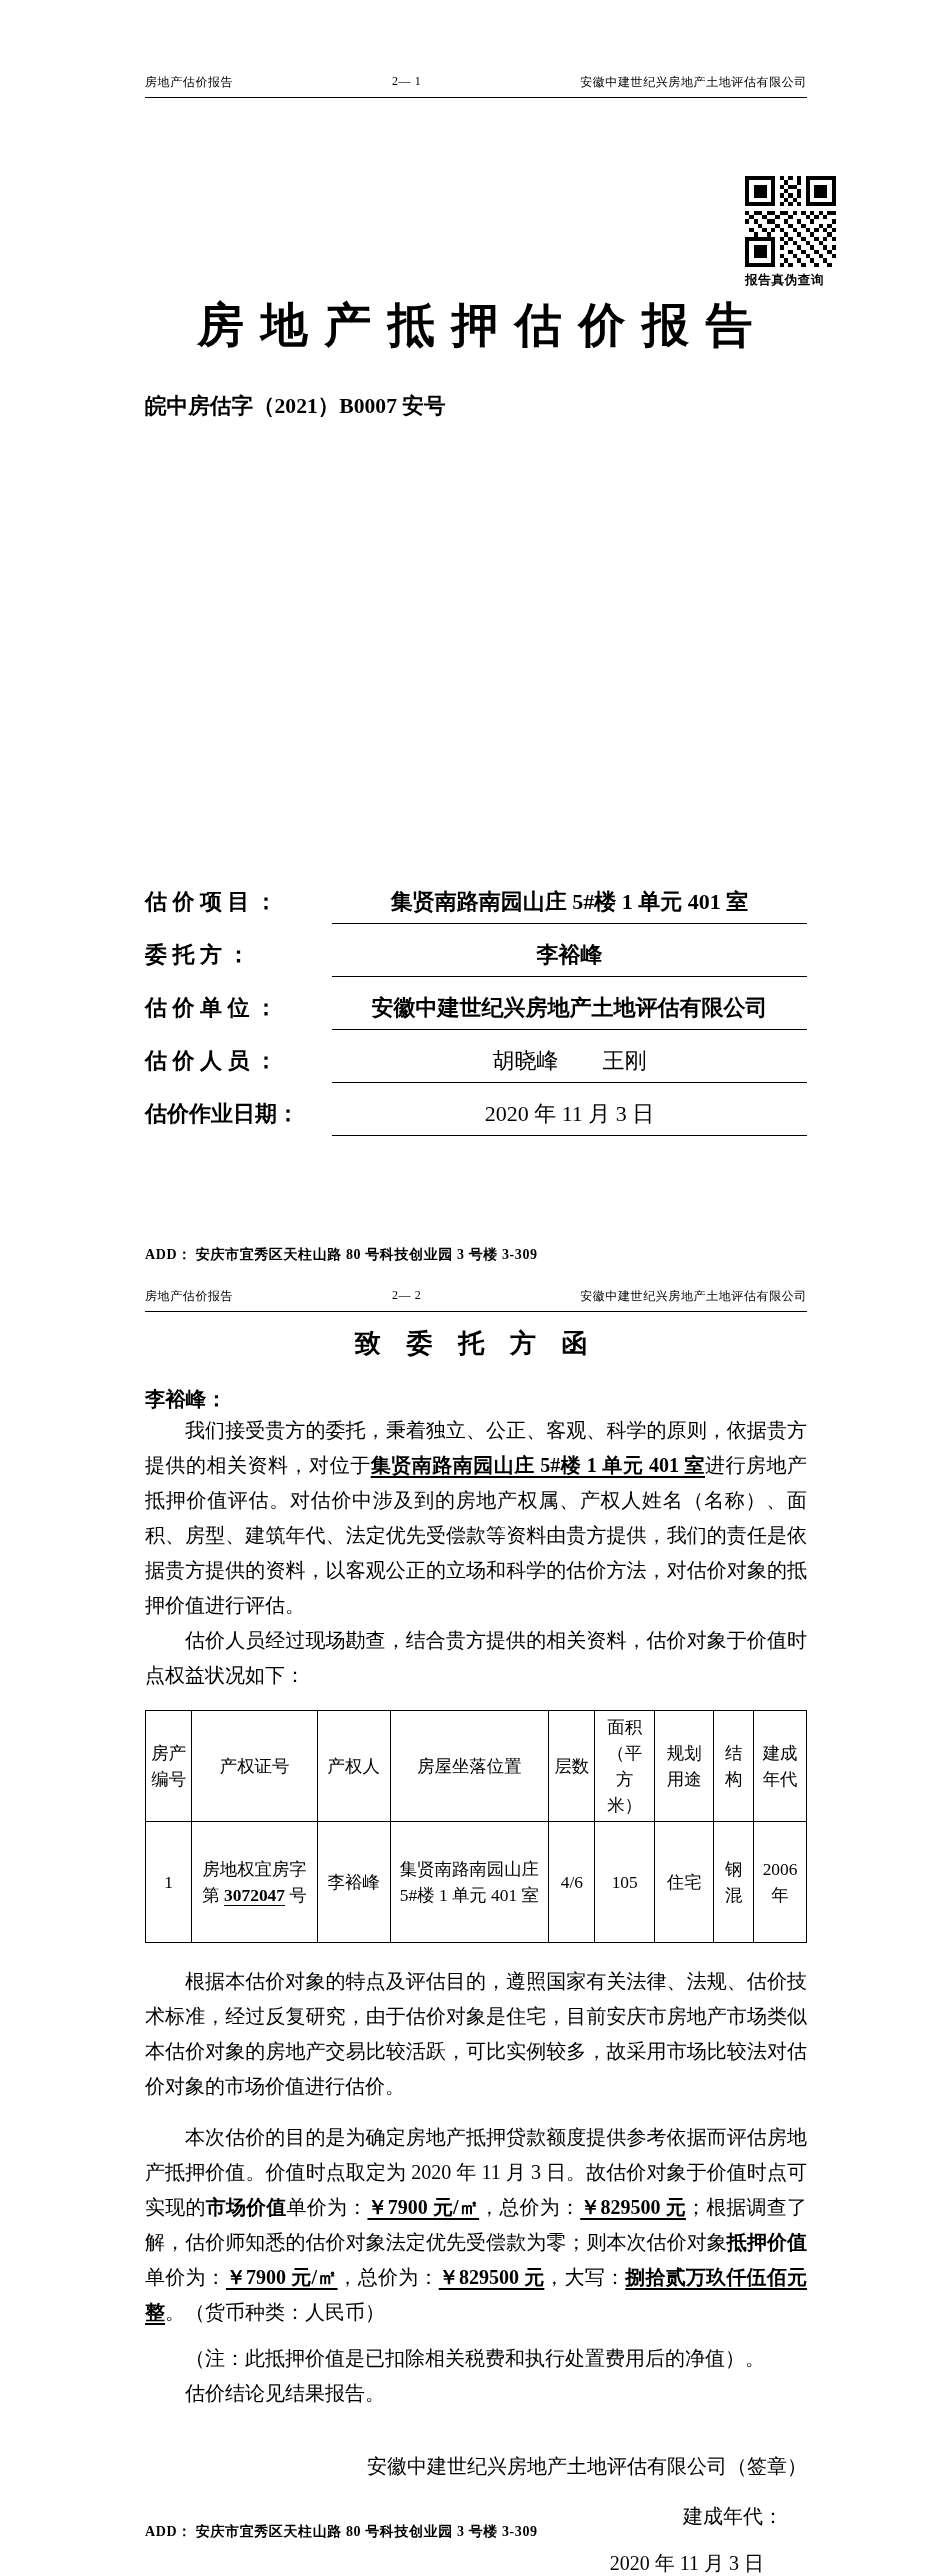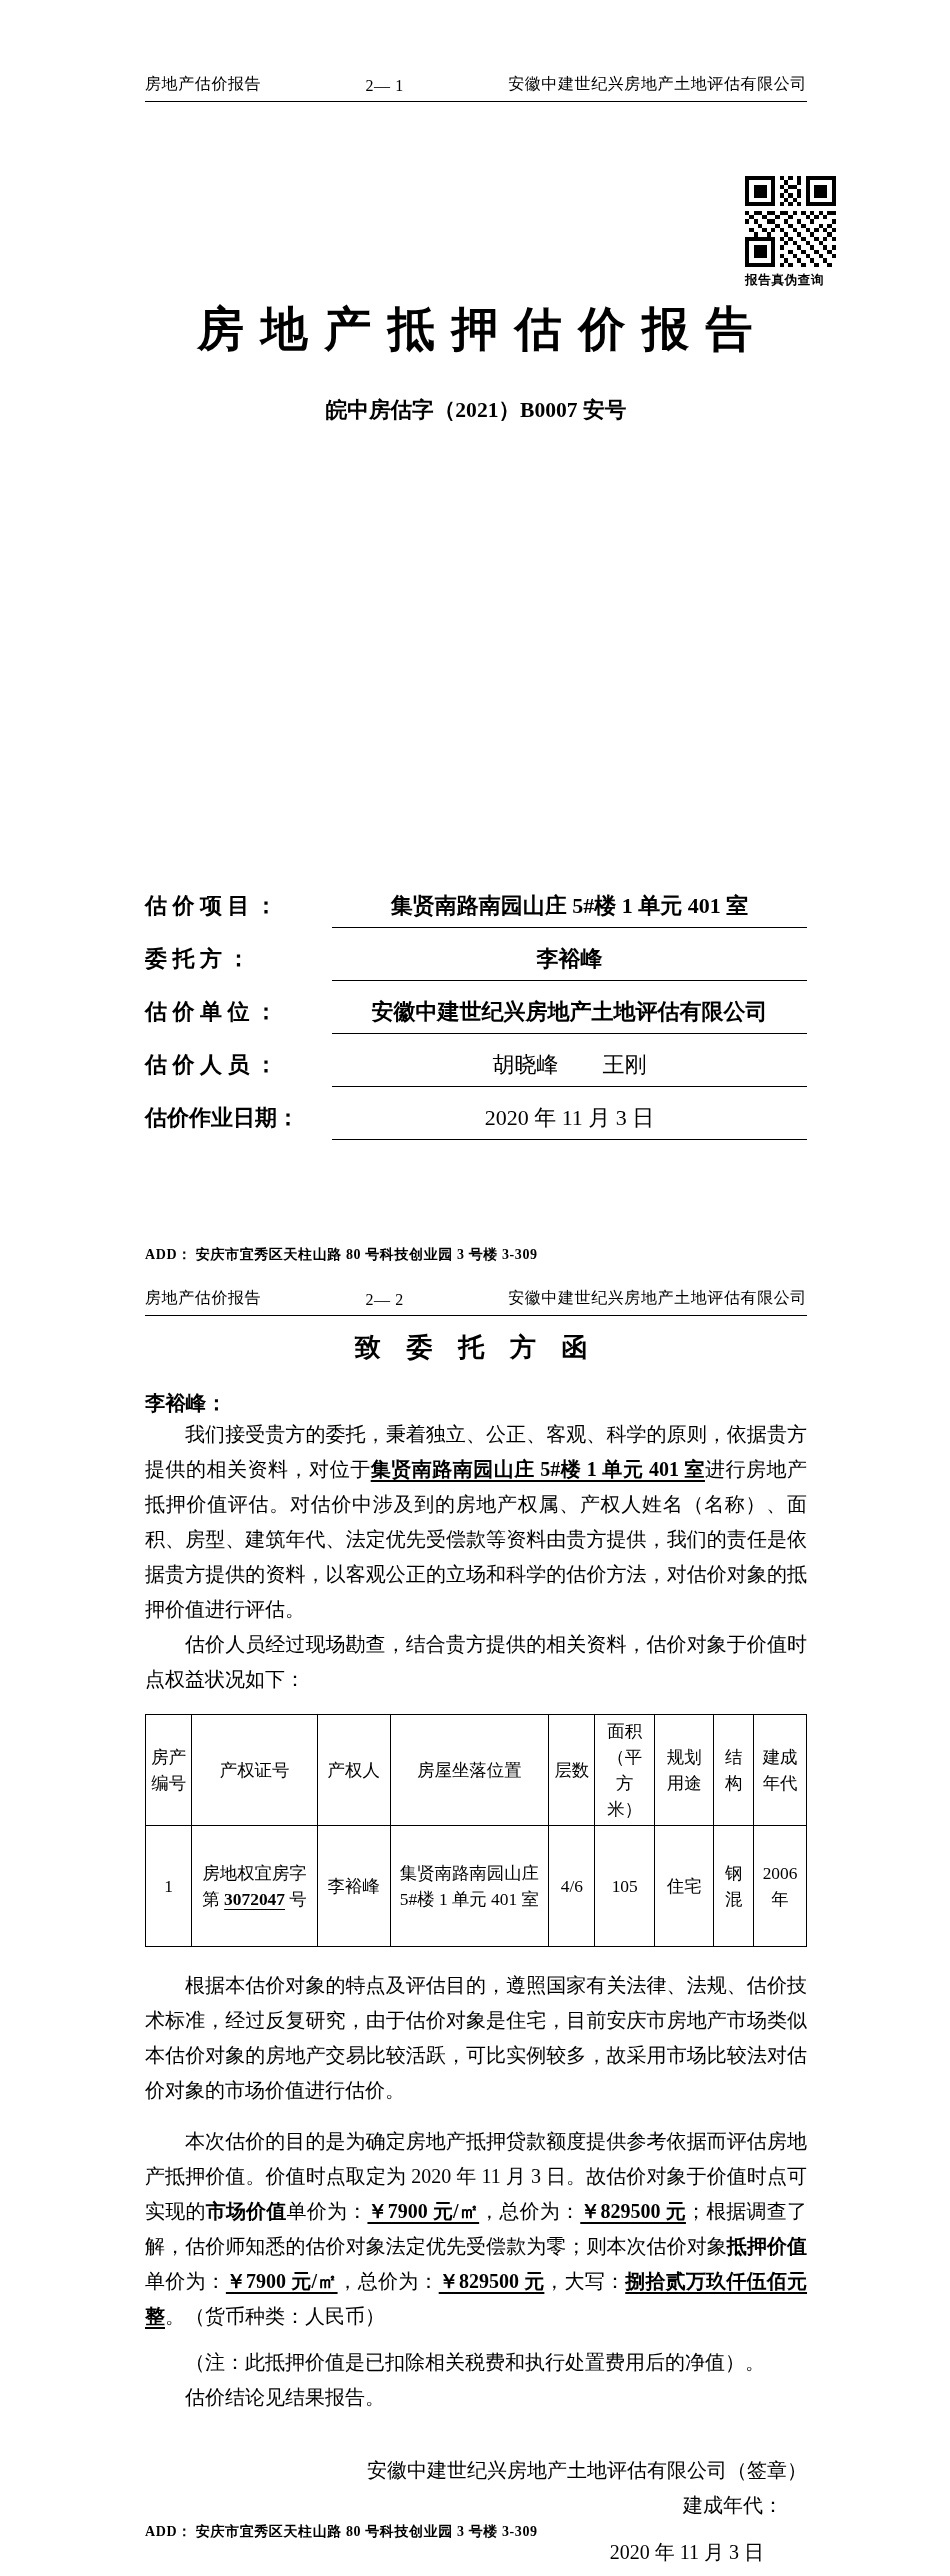--- a/index.html
+++ b/index.html
@@ -9,33 +9,33 @@
     background:#ffffff; color:#000;
     font-family:"Liberation Serif","DejaVu Serif",serif;
     overflow:hidden;
   }
   .page { position:absolute; left:0; width:100%; }
   #page1 { top:0; height:1270px; }
   #page2 { top:1270px; height:1306px; }
   .inner { position:relative; height:100%; padding-left:145px; padding-right:144px; }
 
   .page-header {
-    display:flex; justify-content:space-between; align-items:flex-end;
+    display:flex; justify-content:space-between; align-items:flex-start;
     border-bottom:1.2px solid #000; padding-bottom:6px;
-    font-size:16px; letter-spacing:0.6px;
+    font-size:12px; letter-spacing:0.6px;
   }
   #page1 .page-header { padding-top:74px; }
   #page2 .page-header { padding-top:18px; }
 
   .qr-wrap { position:absolute; top:176px; right:114px; width:92px; }
   .qr-wrap svg { display:block; width:91px; height:91px; }
   .qr-caption { margin-top:4.8px; font-size:12.6px; font-weight:bold; letter-spacing:0.6px; white-space:nowrap; }
 
   .main-title { margin-top:196px; text-align:center; font-size:47px; font-weight:bold; letter-spacing:2.4px; white-space:nowrap; }
-  .doc-number { margin-top:34px; text-align:center; font-size:21.6px; font-weight:bold; }
+  .doc-number { margin-top:34px; text-align:left; font-size:21.6px; font-weight:bold; }
 
   .fields { margin-top:467px; }
   .field-row { display:flex; height:37px; margin-bottom:16px; font-size:22px; }
   .field-label { flex:none; width:187px; font-weight:bold; white-space:nowrap; }
   .field-value { flex:1; border-bottom:1.8px solid #000; text-align:center; padding-bottom:1.8px; white-space:nowrap; }
   .field-value.bold { font-weight:bold; }
 
   .page-footer { position:absolute; left:145px; bottom:6px; font-size:14px; font-weight:bold; letter-spacing:0.6px; }
   #page2 .page-footer { bottom:35px; }
 
@@ -48,21 +48,21 @@
 
   .val-table { width:100%; border-collapse:collapse; margin-top:17px; }
   .val-table th, .val-table td {
     border:1.2px solid #000; font-weight:normal; text-align:center; vertical-align:middle;
     font-size:17.4px; line-height:1.5; padding:2.4px 4.8px;
   }
   .val-table thead th { height:69px; }
   .val-table tbody td { height:121px; }
 
   .signature { margin-top:38px; text-align:right; font-size:20px; line-height:35px; }
-  .sig-company { margin-bottom:0; }
+  .sig-company { margin-bottom:15px; }
   .sig-legal  { padding-right:24px; margin-bottom:12px; }
   .sig-date   { padding-right:43px; }
 </style>
 </head>
 <body>
 
 <div class="doc">
 
   <section class="page" id="page1">
     <div class="inner">

